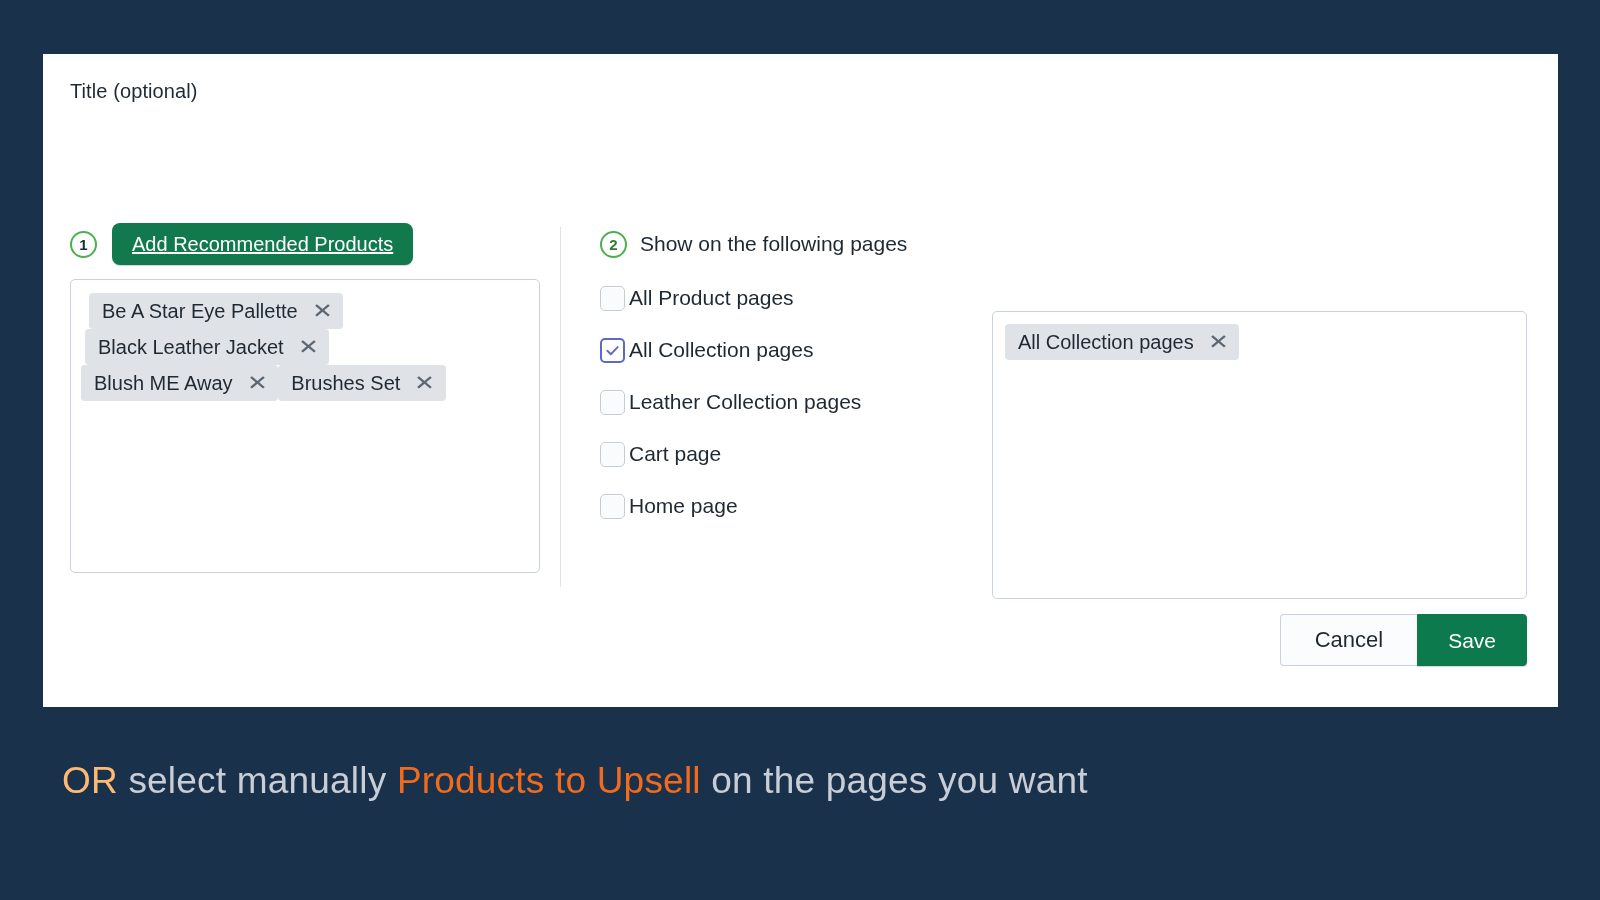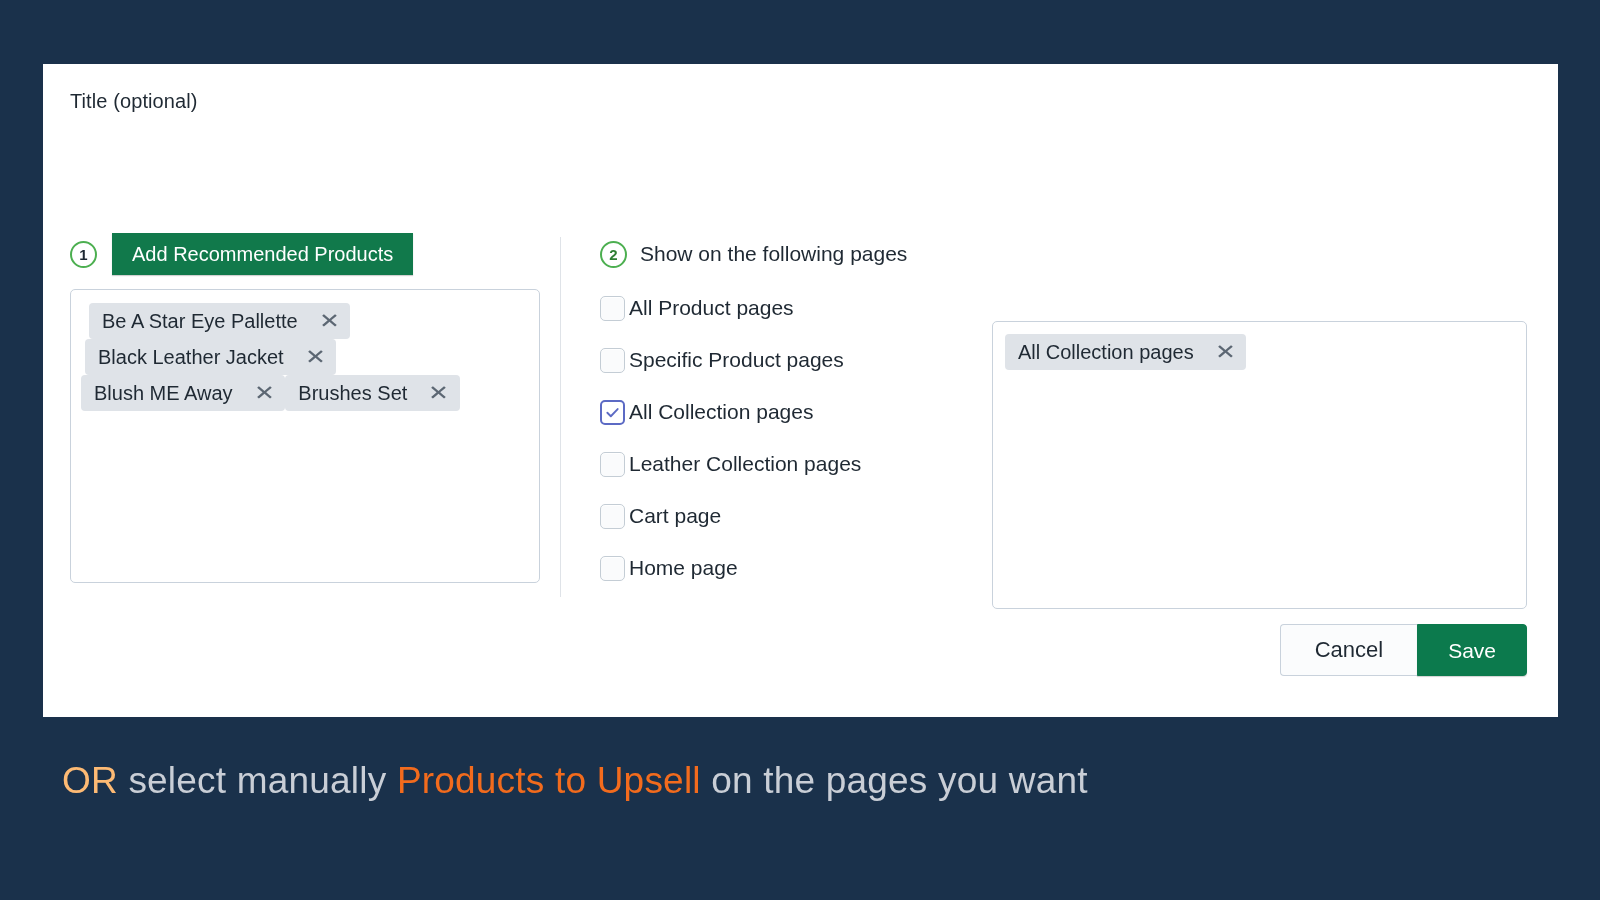--- a/index.html
+++ b/index.html
@@ -13,21 +13,21 @@
   body {
     background: #1a314b;
     font-family: "Liberation Sans", sans-serif;
     position: relative;
   }
 
   
   .card {
     position: absolute;
     left: 43px;
-    top: 64px;
+    top: 54px;
     width: 1515px;
     height: 653px;
     background: #ffffff;
     padding: 0;
   }
 
   
   .title-label {
     position: absolute;
     left: 27px;
@@ -93,27 +93,28 @@
     display: flex;
     align-items: center;
     gap: 15px;
     height: 44px;
   }
 
   .add-btn {
     background: #11794b;
     color: #ffffff;
     border: none;
-    border-radius: 0;
+    border-radius: 8px;
     font-family: "Liberation Sans", sans-serif;
     font-size: 20px;
     padding: 11px 20px;
     cursor: pointer;
     line-height: 1;
     box-shadow: 0 1px 1px rgba(0,0,0,0.18);
+    text-decoration: underline;
   }
 
   .chip-box {
     margin-top: 13px;
     width: 470px;
     height: 294px;
     border: 1px solid #c9d2dc;
     border-radius: 5px;
     background: #ffffff;
     padding: 13px 10px;
@@ -126,21 +127,21 @@
   .chip-row.r0 { margin-left: 8px; }
   .chip-row.r1 { margin-left: 4px; text-align: center; }
   .chip-row.r2 { margin-left: 0px; }
 
   .chip {
     background: #dfe3e8;
     border-radius: 4px;
     height: 36px;
     display: inline-flex;
     align-items: center;
-    gap: 23px;
+    gap: 16px;
     padding: 0 13px;
     font-size: 20px;
     color: #1f2933;
     white-space: nowrap;
   }
 
   .chip-x {
     font-size: 20px;
     color: #5c6773;
     cursor: pointer;
@@ -328,26 +329,20 @@
 
     <div class="check-list">
 
       <div class="check-item">
         <span class="cb">
           
         </span>
         <span class="check-label">All Product pages</span>
       </div>
 
-      <div class="check-item">
-        <span class="cb">
-          
-        </span>
-        <span class="check-label">Specific Product pages</span>
-      </div>
 
       <div class="check-item">
         <span class="cb checked">
           <svg class="tick" viewBox="0 0 16 16">
             <path d="M2.5 8.3 L6.2 12 L13.5 4.3" fill="none" stroke="#5c6ac4" stroke-width="2" stroke-linecap="round" stroke-linejoin="round"></path>
           </svg>
         </span>
         <span class="check-label">All Collection pages</span>
       </div>
 

